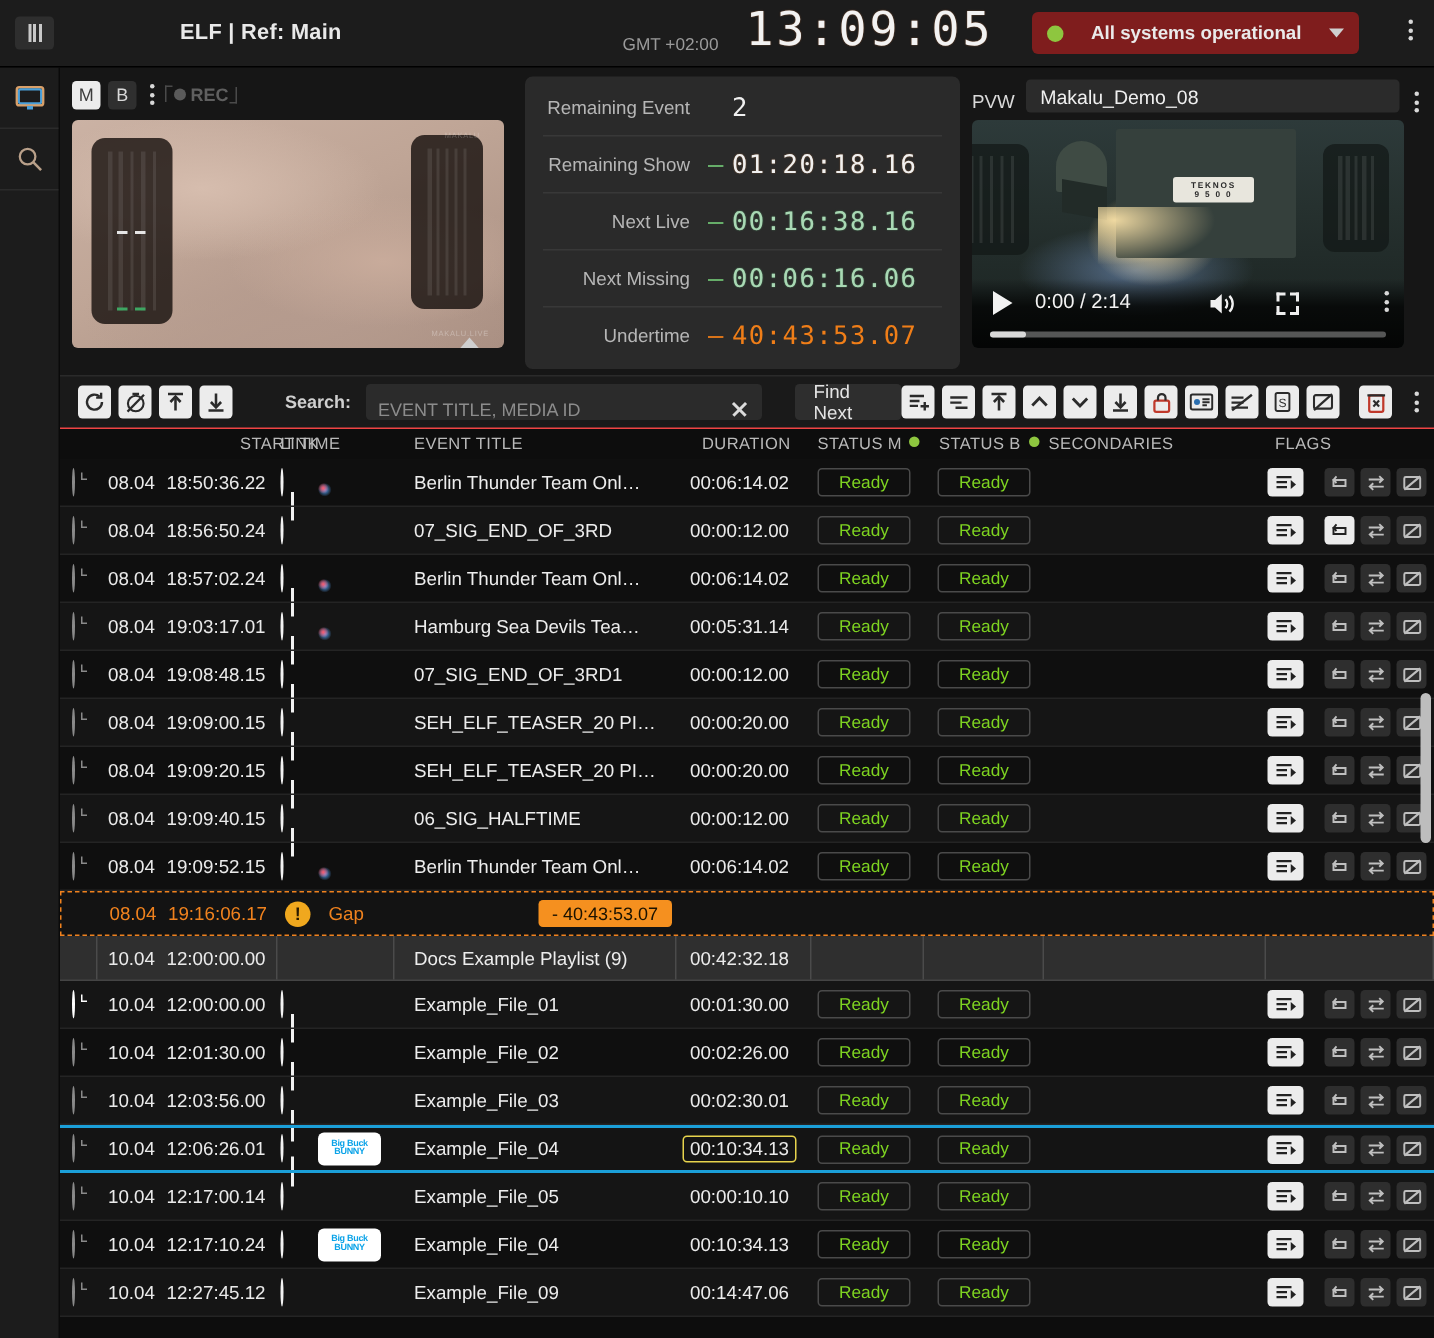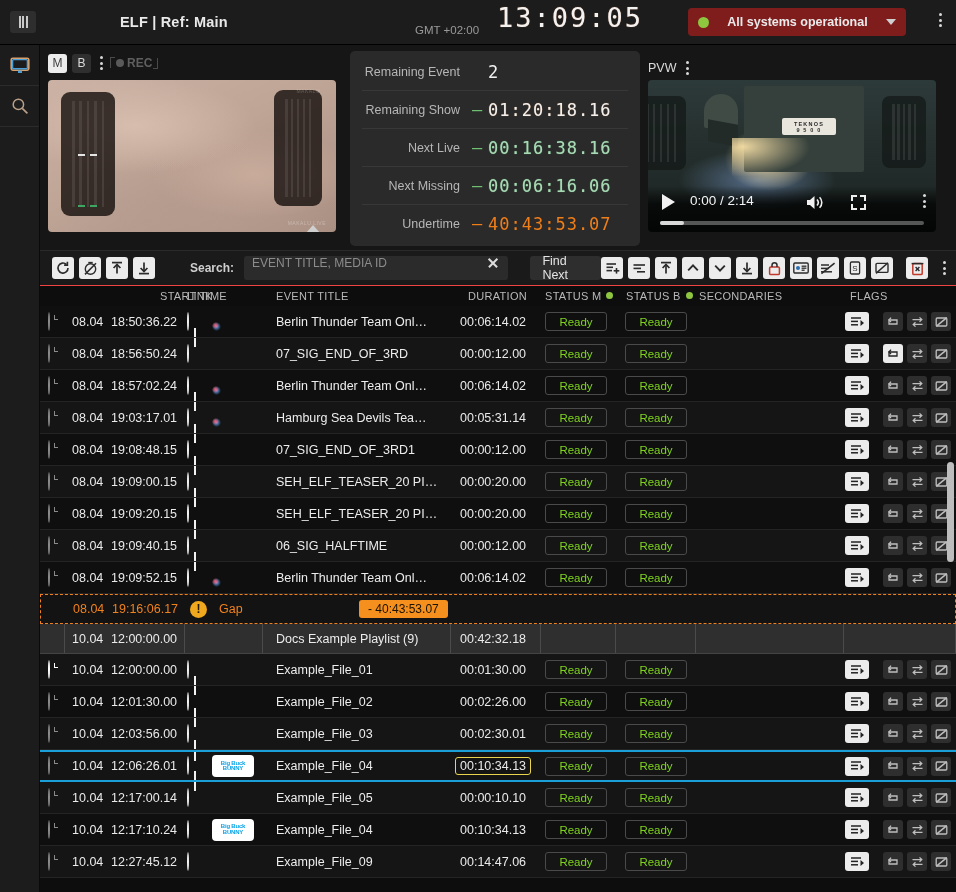--- a/index.html
+++ b/index.html
@@ -25,21 +25,21 @@
   .tb-menu-btn .bars { display: flex; gap: 1.5px; }
   .tb-menu-btn .bars i { display:block; width: 2px; height: 12px; background: #c9c9c9; }
   .tb-title {
     position: absolute; left: 120px; font-size: 14.5px; font-weight: bold;
     color: #e9e9e9; letter-spacing: .2px;
   }
   .tb-gmt { position: absolute; left: 415px; font-size: 11.5px; color: #9a9a9a; top: 24px;}
   .tb-clock {
     position: absolute; left: 497px; top: 2px;
     font-family: "DejaVu Sans Mono", monospace;
-    font-size: 27px; letter-spacing: 2px; color: #f2f2f2; font-weight: 400;
+    font-size: 31px; letter-spacing: 2px; color: #f2f2f2; font-weight: 400;
     text-shadow: 0 0 1px rgba(255,150,80,.55);
   }
   .tb-status {
     position: absolute; left: 688px; top: 8px; width: 218px; height: 28px;
     background: #7f1d1d; border-radius: 4px; display: flex; align-items: center; gap: 9px;
     padding: 0 10px;
   }
   .dot-green { width: 11px; height: 11px; border-radius: 50%; background: #8ec63f; flex: 0 0 11px; }
   .tb-status-label { font-size: 12.5px; font-weight: bold; color: #eaeaea; flex: 1; text-align:center; }
   .caret-down {
@@ -163,21 +163,21 @@
 
   
   .toolbar { height: 36px; flex: 0 0 36px; background: #1a1a1a; display: flex; align-items: center;
     border-top: 1px solid #2a2a2a; border-bottom: 1px solid #ef4444; padding-left: 12px;}
   .tbtn {
     width: 22px; height: 22px; border-radius: 3px; background: #ececec; margin-right: 5px;
     display: flex; align-items: center; justify-content: center; flex: 0 0 22px;
   }
   .search-label { font-size: 12px; color: #cfcfcf; font-weight: bold; margin-left: 30px; margin-right: 10px; }
   .search-box {
-    width: 301px; height: 24px; background: #2b2b2b; border-radius: 3px; display:flex; align-items:flex-start;
+    width: 301px; height: 24px; background: #2b2b2b; border-radius: 3px; display:flex; align-items:flex-end;
     padding: 0 8px; position: relative;
   }
   .search-box input {
     flex: 1 1 auto; background: transparent; border: none; outline: none;
     color: #e6e6e6; font-size: 12px; font-family: "Liberation Sans", sans-serif;
   }
   .search-box input::placeholder { color: #8c8c8c; }
   .x-ico { width: 14px; height: 14px; position: relative; flex: 0 0 14px;}
   .x-ico i { position:absolute; left:1px; top:6px; width:12px; height:1.6px; background:#dcdcdc; display:block;}
   .x-ico i:nth-child(1){ transform: rotate(45deg);} .x-ico i:nth-child(2){ transform: rotate(-45deg);}
@@ -391,20 +391,21 @@
           <div class="timer-row">
             <div class="timer-label">Undertime</div>
             <div class="timer-sign sg-orange">–</div>
             <div class="timer-val tv-orange">40:43:53.07</div>
           </div>
         </div>
 
         <div class="mon-pvw">
           <div class="pvw-head">
             <div class="pvw-lbl">PVW</div>
+            <div class="pvw-name">Makalu_Demo_08</div>
             <div class="kebab pvw-kebab">
                 <i></i>
                 <i></i>
                 <i></i>
               </div>
           </div>
           <div class="pvw-video">
             <div class="pv-machine"></div>
             <div class="pv-arm"></div>
             <div class="pv-head2"></div>

